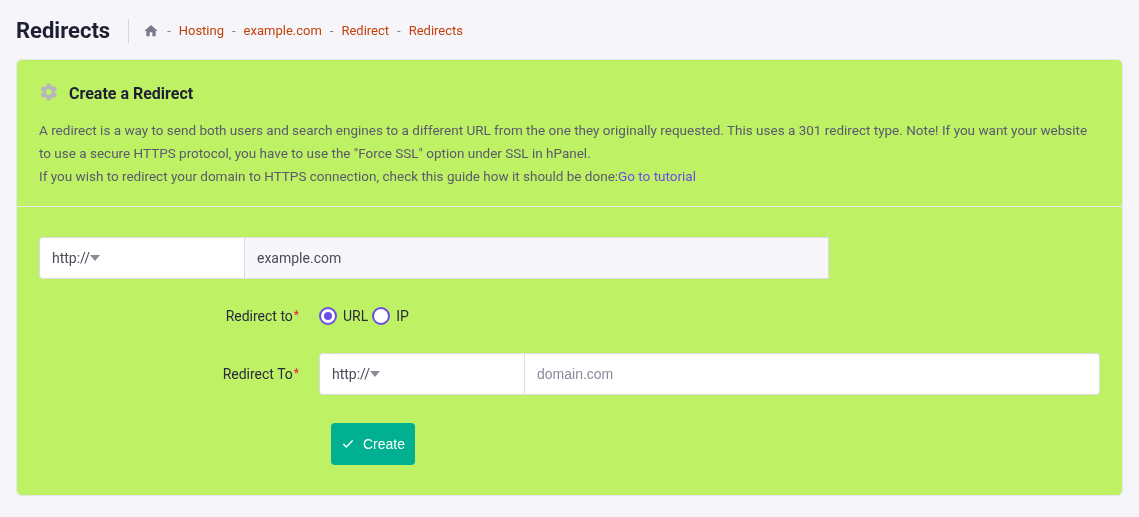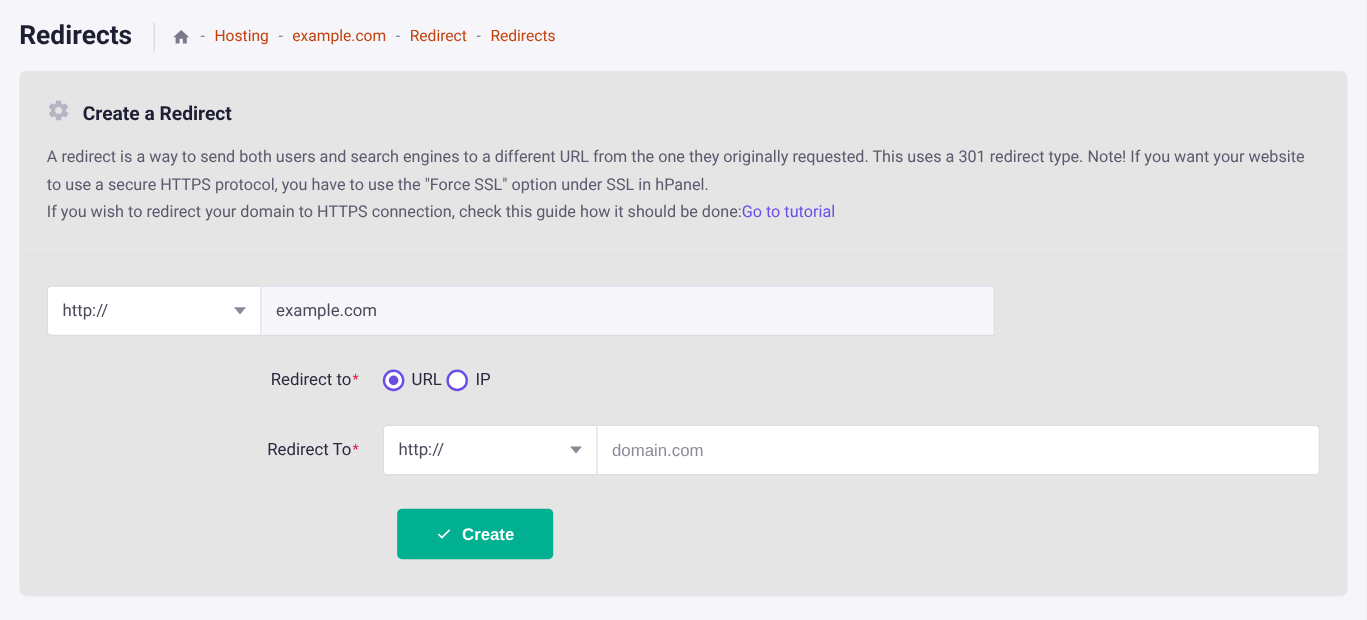--- a/index.html
+++ b/index.html
@@ -45,21 +45,21 @@
       text-decoration: none;
       cursor: pointer;
     }
     .home-icon-svg {
       width: 16px;
       height: 16px;
       fill: #7a7a8c;
       display: block;
     }
     .card {
-      background: #e5e5e5;
+      background: #bef264;
       border: 1px solid #e6e6ee;
       border-radius: 6px;
       margin: 0 16px 32px 16px;
     }
     .card-header {
       padding: 22px 22px 0 22px;
     }
     .card-title-row {
       display: flex;
       align-items: center;
@@ -118,27 +118,27 @@
       align-items: center;
     }
     .input-group {
       display: flex;
       width: 100%;
       max-width: 790px;
     }
     .select-box {
       display: flex;
       align-items: center;
-      justify-content: space-between;
+      justify-content: flex-start;
       border: 1px solid #dcdce6;
       background: #fff;
       height: 42px;
       padding: 0 12px;
       border-radius: 4px 0 0 4px;
-      width: 179px;
+      width: 206px;
       cursor: pointer;
       color: #4a4a5a;
     }
     .select-caret {
       width: 0;
       height: 0;
       border-left: 5px solid transparent;
       border-right: 5px solid transparent;
       border-top: 6px solid #8a8a9a;
     }
@@ -207,23 +207,23 @@
       display: flex;
       padding-left: 280px;
       margin-left: 12px;
     }
     .create-button {
       background: #00b090;
       color: #fff;
       border: none;
       border-radius: 4px;
       height: 42px;
-      padding: 0 32px;
-      font-size: 14px;
-      font-weight: 700;
+      padding: 0 10px;
+      font-size: 14px;
+      font-weight: 400;
       cursor: pointer;
       display: flex;
       align-items: center;
       gap: 8px;
     }
     .check-icon {
       width: 14px;
       height: 14px;
       stroke: #fff;
       stroke-width: 2.5;

